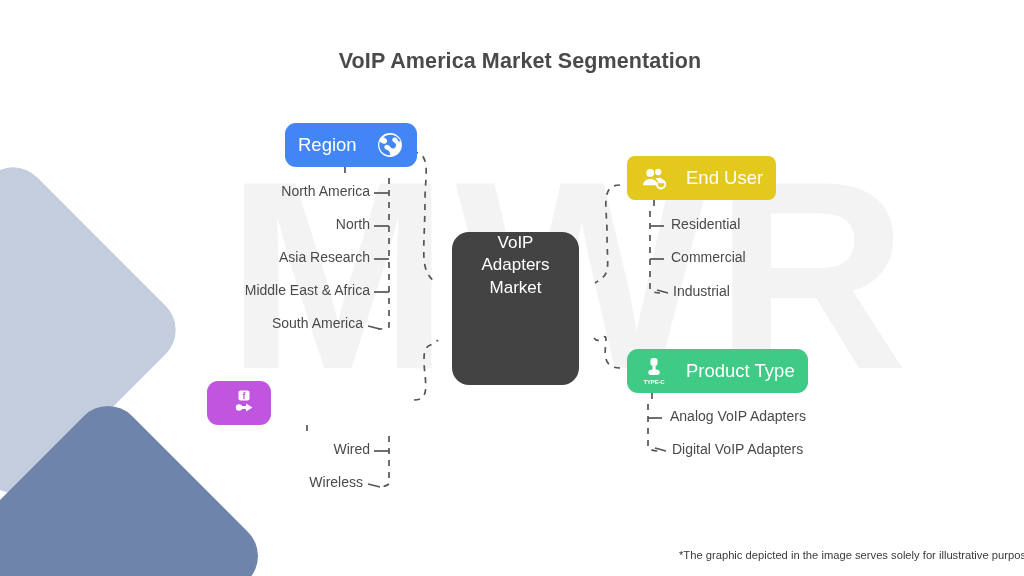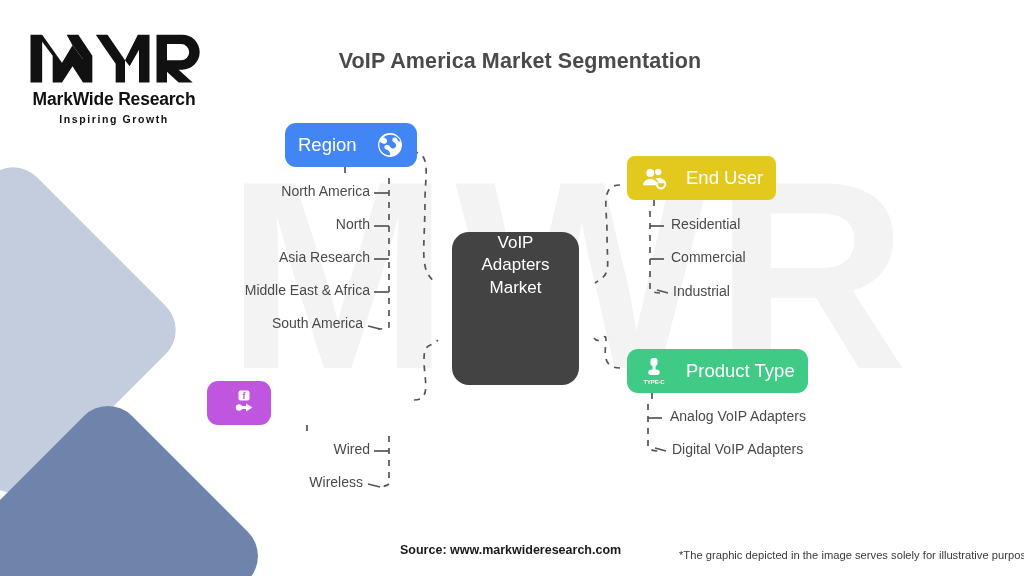--- a/index.html
+++ b/index.html
@@ -191,38 +191,20 @@
 </style>
 </head>
 <body>
 
 <div id="root">
 
   <div class="deco-sq deco-light"></div>
   <div class="deco-sq deco-dark"></div>
   <div class="watermark">MWR</div>
 
-  <div class="logo">
-    <svg class="logo-mark" viewBox="0 0 300 96">
-      <g fill="#111111">
-
-        <polygon points="6,90 6,8 26,8 60,56 60,90 44,90 44,44 26,20 26,90"></polygon>
-
-        <polygon points="68,8 88,8 112,44 112,90 96,90 96,50 78,26"></polygon>
-        <polygon points="60,56 78,26 96,50 96,90 78,62 60,90"></polygon>
-
-        <polygon points="118,8 138,8 168,52 168,90 152,90 152,58 130,26"></polygon>
-        <polygon points="168,52 190,8 210,8 210,90 192,90 192,34 176,62"></polygon>
-
-        <path d="M222,8 h44 a30,30 0 0 1 0,60 h-6 l24,22 h-24 l-24,-22 V52 h28 a14,14 0 0 0 0,-28 h-24 V90 h-18 Z"></path>
-      </g>
-    </svg>
-    <div class="logo-name">MarkWide Research</div>
-    <div class="logo-tag">Inspiring Growth</div>
-  </div>
 
   <div class="title">VoIP America Market Segmentation</div>
 
   <svg id="links">
 
     <path d="M412,152 C432,152 425,175 425,200 C425,250 418,272 437,283"></path>
 
     <path d="M345,167 L345,178"></path>
     <path d="M389,178 L389,327 C389,327 385,329 378,329"></path>
     <path class="tick" d="M374,193 L389,193"></path>
@@ -316,16 +298,15 @@
   <div class="leaf" style="left:671px; top:216px;">Residential</div>
   <div class="leaf" style="left:671px; top:249px;">Commercial</div>
   <div class="leaf" style="left:673px; top:283px;">Industrial</div>
 
   <div class="leaf" style="left:670px; top:408px;">Analog VoIP Adapters</div>
   <div class="leaf" style="left:672px; top:441px;">Digital VoIP Adapters</div>
 
   <div class="leaf right-al" style="left:180px; top:441px; width:190px;">Wired</div>
   <div class="leaf right-al" style="left:180px; top:474px; width:183px;">Wireless</div>
 
-  <div class="source">Source: www.markwideresearch.com</div>
   <div class="disclaimer">*The graphic depicted in the image serves solely for illustrative purposes</div>
 
 </div>
 
 </body></html>

